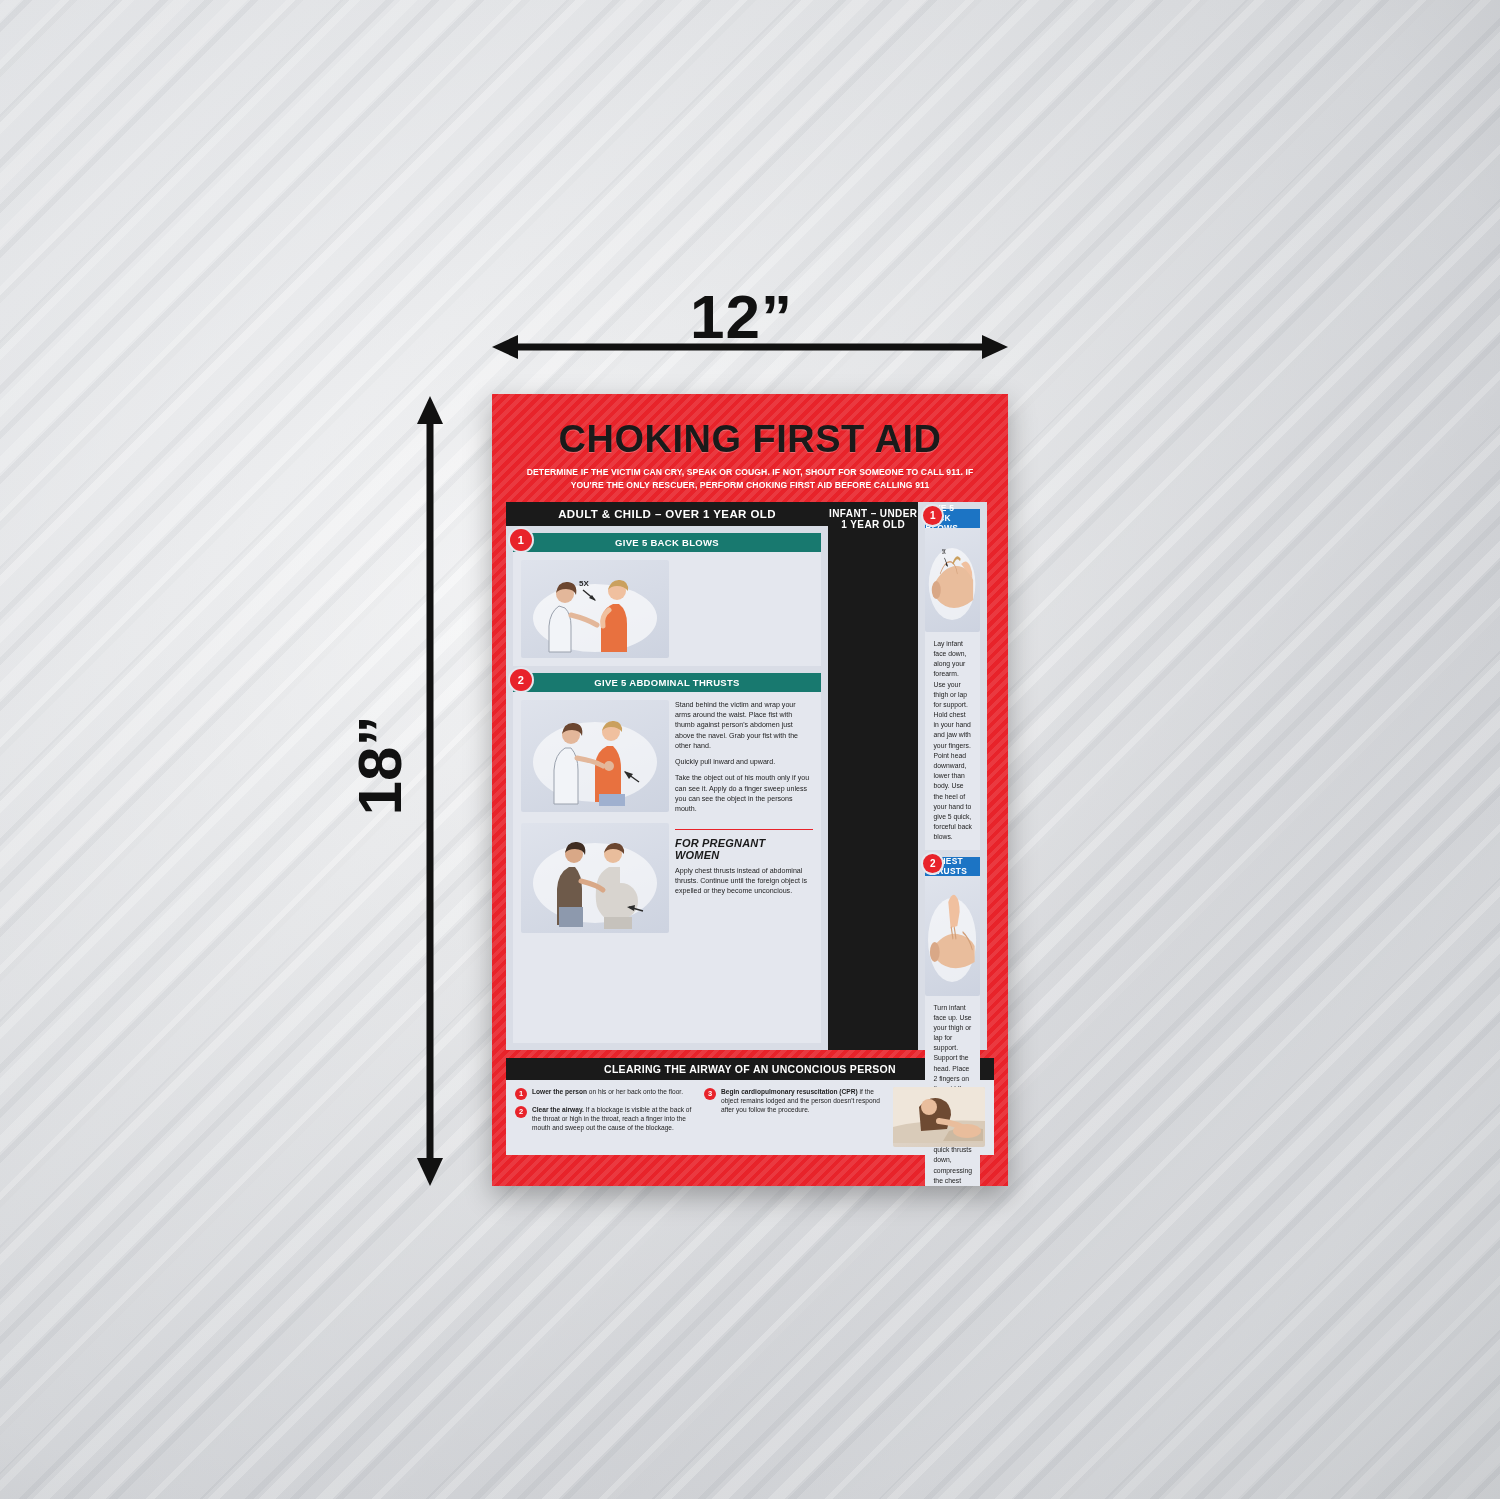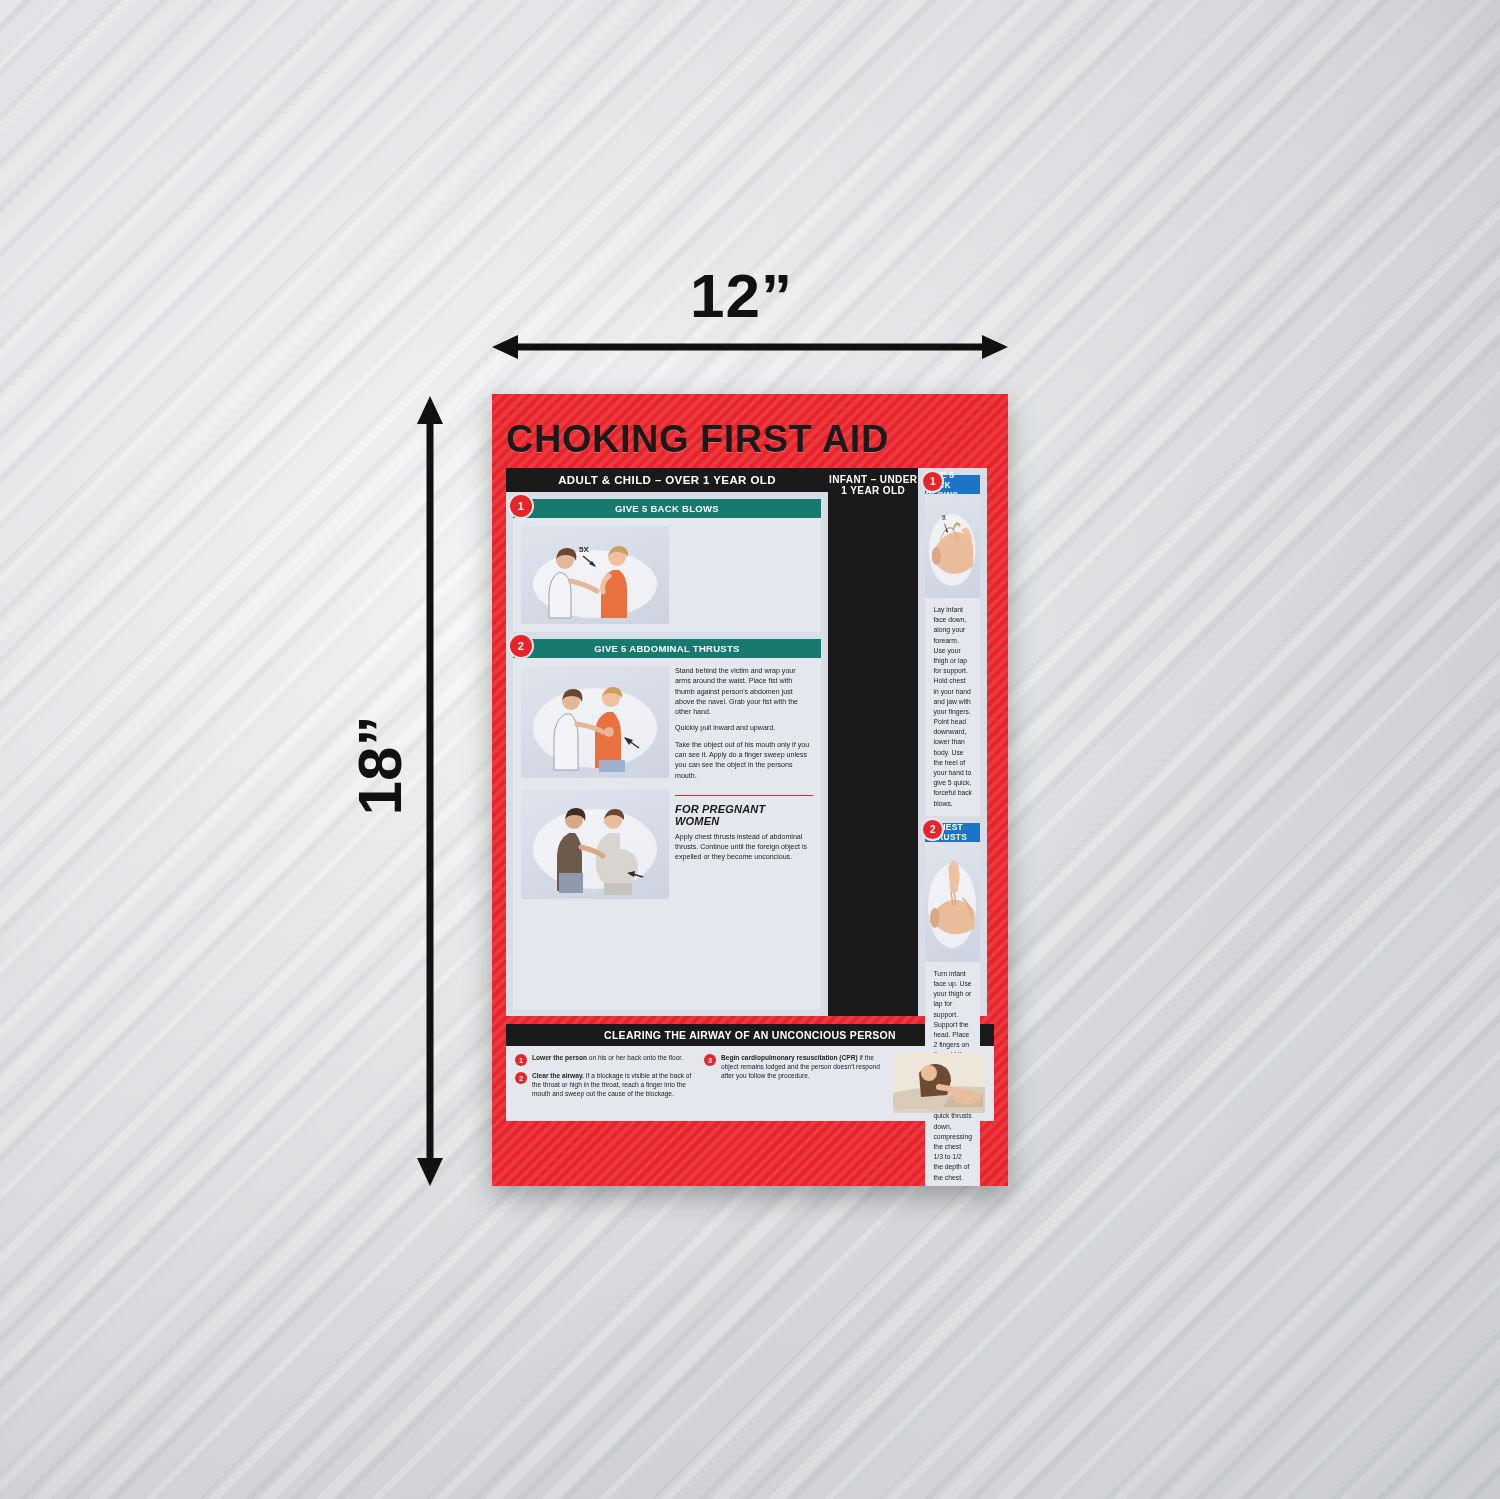--- a/index.html
+++ b/index.html
@@ -65,21 +65,21 @@
   .dim-left {
     position: absolute;
     left: 412px;
     top: 396px;
     width: 36px;
     height: 790px;
   }
   .dim-label-w {
     position: absolute;
     left: 690px;
-    top: 260px;
+    top: 281px;
     font-size: 62px;
     font-weight: bold;
     color: #111;
     letter-spacing: 1px;
     font-family: "Liberation Sans", sans-serif;
   }
   .dim-label-h {
     position: absolute;
     left: 330px;
     top: 730px;
@@ -114,21 +114,21 @@
     );
     pointer-events: none;
   }
   .poster-inner {
     position: relative;
     padding: 14px 14px 10px 14px;
     height: 100%;
     box-sizing: border-box;
   }
   .poster-title {
-    text-align: left;
+    text-align: center;
     color: #1a1a1a;
     font-size: 38px;
     font-weight: bold;
     letter-spacing: 0.5px;
     line-height: 1;
     margin-top: 12px;
     text-shadow: 0 1px 0 rgba(255,255,255,0.25);
   }
   .poster-sub {
     text-align: center;
@@ -317,20 +317,21 @@
     <polygon points="18,0 5,28 31,28" fill="#111"></polygon>
     <polygon points="18,790 5,762 31,762" fill="#111"></polygon>
   </svg>
   <div class="dim-label-h">18”</div>
 
   <div class="poster">
     <div class="poster-stripes"></div>
     <div class="poster-inner">
 
       <div class="poster-title">CHOKING FIRST AID</div>
+      <div class="poster-sub">DETERMINE IF THE VICTIM CAN CRY, SPEAK OR COUGH. IF NOT, SHOUT FOR SOMEONE  TO CALL 911. IF YOU'RE THE ONLY RESCUER, PERFORM CHOKING FIRST AID BEFORE CALLING 911</div>
 
       <div class="columns">
 
         <div class="col-left">
           <div class="black-head">ADULT &amp; CHILD – OVER 1 YEAR OLD</div>
           <div class="panel">
 
             <div class="card">
               <div class="bar teal">
                 <span class="badge">1</span>

